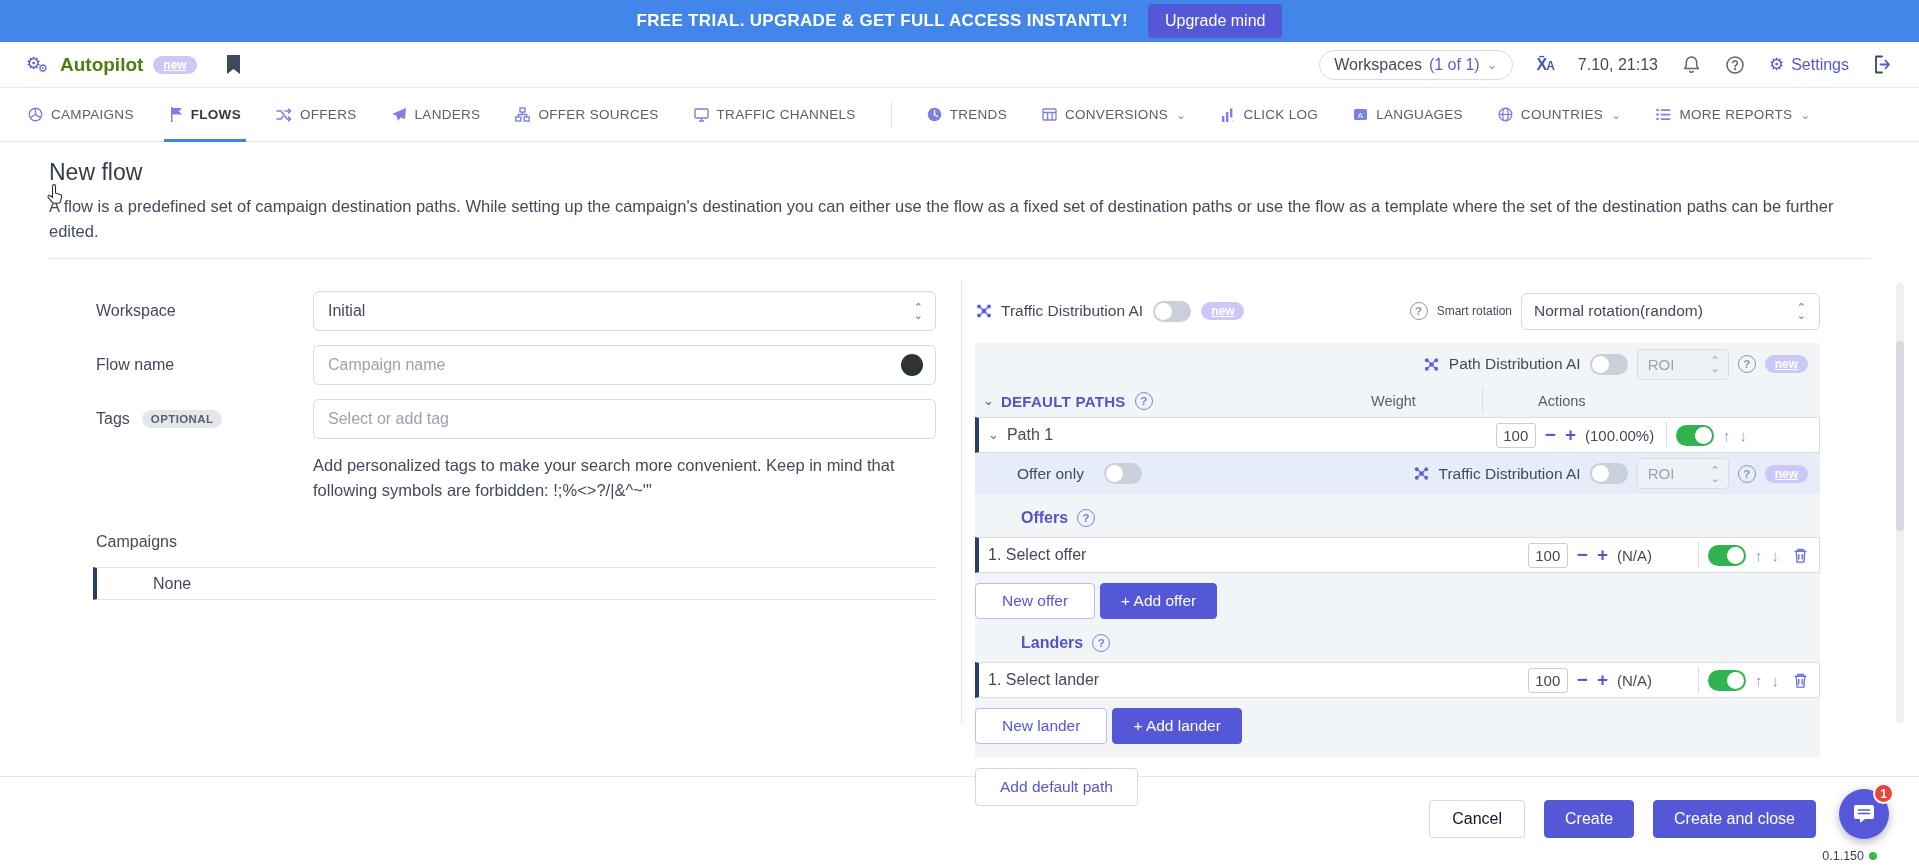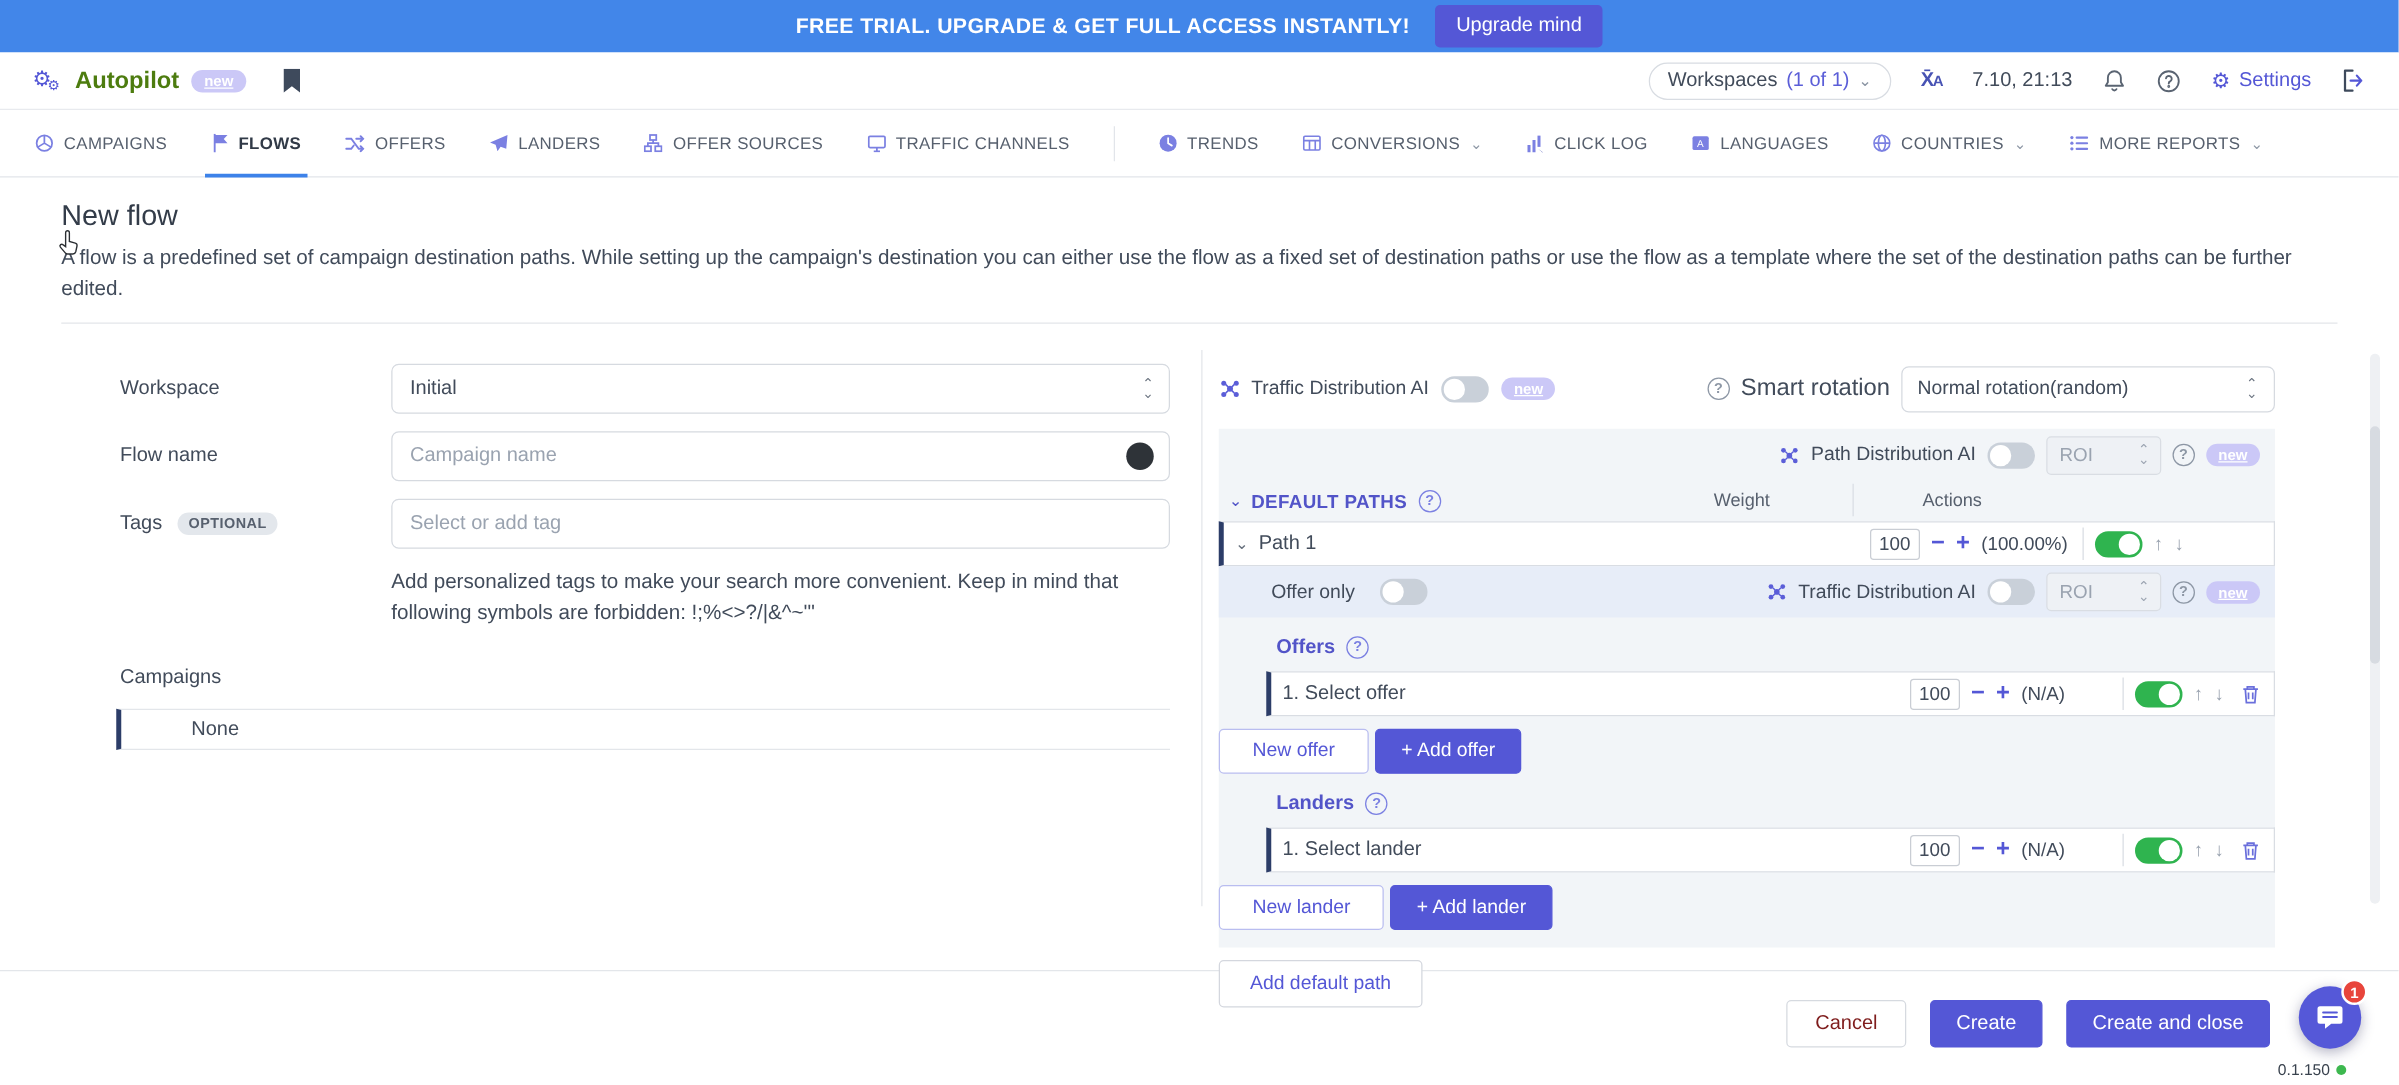--- a/index.html
+++ b/index.html
@@ -68,21 +68,21 @@
   .panel { position:absolute; left:975px; top:32px; width:845px; }
   .panel-top { display:flex; align-items:center; height:40px; }
   .ai-label { font-size:15.5px; color:#414b5a; margin:0 10px 0 8px; }
   .toggle { width:38px; height:21px; border-radius:11px; background:#c9d0d9; position:relative; cursor:pointer; flex:0 0 auto; }
   .toggle::after { content:""; position:absolute; top:2px; left:2px; width:17px; height:17px; border-radius:50%; background:#fff; }
   .toggle.on { background:#2fb44f; }
   .toggle.on::after { left:auto; right:2px; }
   .qmark { width:18px; height:18px; border:1.5px solid #8d97a5; color:#8d97a5; border-radius:50%; font-size:11.5px; font-weight:700; display:inline-flex; align-items:center; justify-content:center; flex:0 0 auto; cursor:pointer; }
   .qmark.indigo { border-color:#7b80e2; color:#7b80e2; }
   .sr-group { margin-left:auto; display:flex; align-items:center; gap:9px; }
-  .sr-label { font-size:19px; color:#414b5a; }
+  .sr-label { font-size:12px; color:#414b5a; }
   .sr-select { width:299px; height:37px; border:1px solid #d6dae0; border-radius:6px; background:#fff; font-size:15.5px; color:#414b5a; display:flex; align-items:center; padding:0 30px 0 12px; position:relative; cursor:pointer; }
   .paths-box { margin-top:12px; background:#f2f5f8; padding-bottom:2px; }
   .pdist-row { display:flex; justify-content:flex-end; align-items:center; gap:9px; height:42px; padding-right:12px; }
   .roi-select { width:92px; height:31px; background:#eef1f5; border:1px solid #d9dde3; border-radius:4px; color:#9aa3b0; font-size:15px; display:flex; align-items:center; padding:0 26px 0 10px; position:relative; cursor:pointer; }
   .roi-select .spin { right:8px; color:#9aa3b0; }
   .dp-row { display:flex; align-items:center; height:32px; padding-left:8px; position:relative; }
   .dp-caret { color:#5254c8; font-size:13px; margin-right:7px; line-height:10px; }
   .dp-title { color:#5254c8; font-size:15px; font-weight:700; letter-spacing:.3px; margin-right:9px; }
   .col-weight { position:absolute; left:396px; font-size:14.5px; color:#57606e; }
   .col-actions { position:absolute; left:563px; font-size:14.5px; color:#57606e; }
@@ -94,29 +94,29 @@
   .controls.pad-right { margin-right:62px; }
   .wbox { width:40px; height:25px; border:1px solid #c9cdd4; border-radius:3px; background:#fff; font-size:15px; color:#414b5a; display:flex; align-items:center; justify-content:center; }
   .minus, .plus { color:#5457d6; font-size:19px; font-weight:700; cursor:pointer; line-height:16px; }
   .pct { font-size:15px; color:#414b5a; min-width:72px; }
   .vline { width:1px; height:26px; background:#d9dde3; }
   .arrow { color:#98a1ae; font-size:15px; cursor:pointer; }
   .trash { display:flex; cursor:pointer; margin-left:4px; }
   .offer-only-row { display:flex; align-items:center; background:#e7edf8; height:41px; padding:0 12px 0 42px; }
   .oo-right { margin-left:auto; display:flex; align-items:center; gap:9px; }
   .sub-head { display:flex; align-items:center; gap:9px; color:#5254c8; font-weight:700; font-size:16px; margin:15px 0 10px 46px; }
-  .indent { margin-left:38px; }
+  .indent { }
   .row-btns { display:flex; justify-content:flex-start; gap:5px; margin:10px 6px 12px 0; }
   .btn-outline { background:#fff; border:1px solid #b9bdf0; color:#5457d6; font-size:15.5px; border-radius:4px; padding:8px 26px; cursor:pointer; font-family:"Liberation Sans", sans-serif; }
   .btn-fill { background:#5457d6; border:1px solid #5457d6; color:#fff; font-size:15.5px; border-radius:4px; padding:8px 20px; cursor:pointer; font-family:"Liberation Sans", sans-serif; }
   .add-path-btn { margin-top:10px; background:#fff; border:1px solid #d4d7de; color:#5457d6; font-size:15.5px; border-radius:4px; padding:9px 24px; cursor:pointer; font-family:"Liberation Sans", sans-serif; }
   
   .footer-hr { height:1px; background:#e3e6ea; }
   .footer { display:flex; justify-content:flex-end; align-items:center; gap:19px; padding:23px 103px 0 0; }
-  .btn-cancel { background:#fff; border:1px solid #d6dae0; color:#7f1d1d; font-size:16px; border-radius:4px; padding:9px 22px; cursor:pointer; font-family:"Liberation Sans", sans-serif; }
+  .btn-cancel { background:#fff; border:1px solid #d6dae0; color:#0f172a; font-size:16px; border-radius:4px; padding:9px 22px; cursor:pointer; font-family:"Liberation Sans", sans-serif; }
   .btn-primary { background:#5457d6; border:1px solid #5457d6; color:#fff; font-size:16px; border-radius:4px; padding:9px 20px; cursor:pointer; font-family:"Liberation Sans", sans-serif; }
   .intercom { position:absolute; right:30px; bottom:29px; width:50px; height:50px; border-radius:50%; background:#5558d8; display:flex; align-items:center; justify-content:center; cursor:pointer; box-shadow:0 3px 10px rgba(40,40,90,.35); }
   .intercom-badge { position:absolute; top:-6px; right:-5px; width:21px; height:21px; border-radius:50%; background:#e8453c; border:2px solid #fff; color:#fff; font-size:12px; font-weight:700; display:flex; align-items:center; justify-content:center; }
   .version { position:absolute; right:42px; bottom:5px; font-size:12.5px; color:#39424e; display:flex; align-items:center; gap:5px; }
   .vdot { width:8px; height:8px; border-radius:50%; background:#3db84f; }
 </style>
 </head>
 <body>
 
 <div class="banner">

